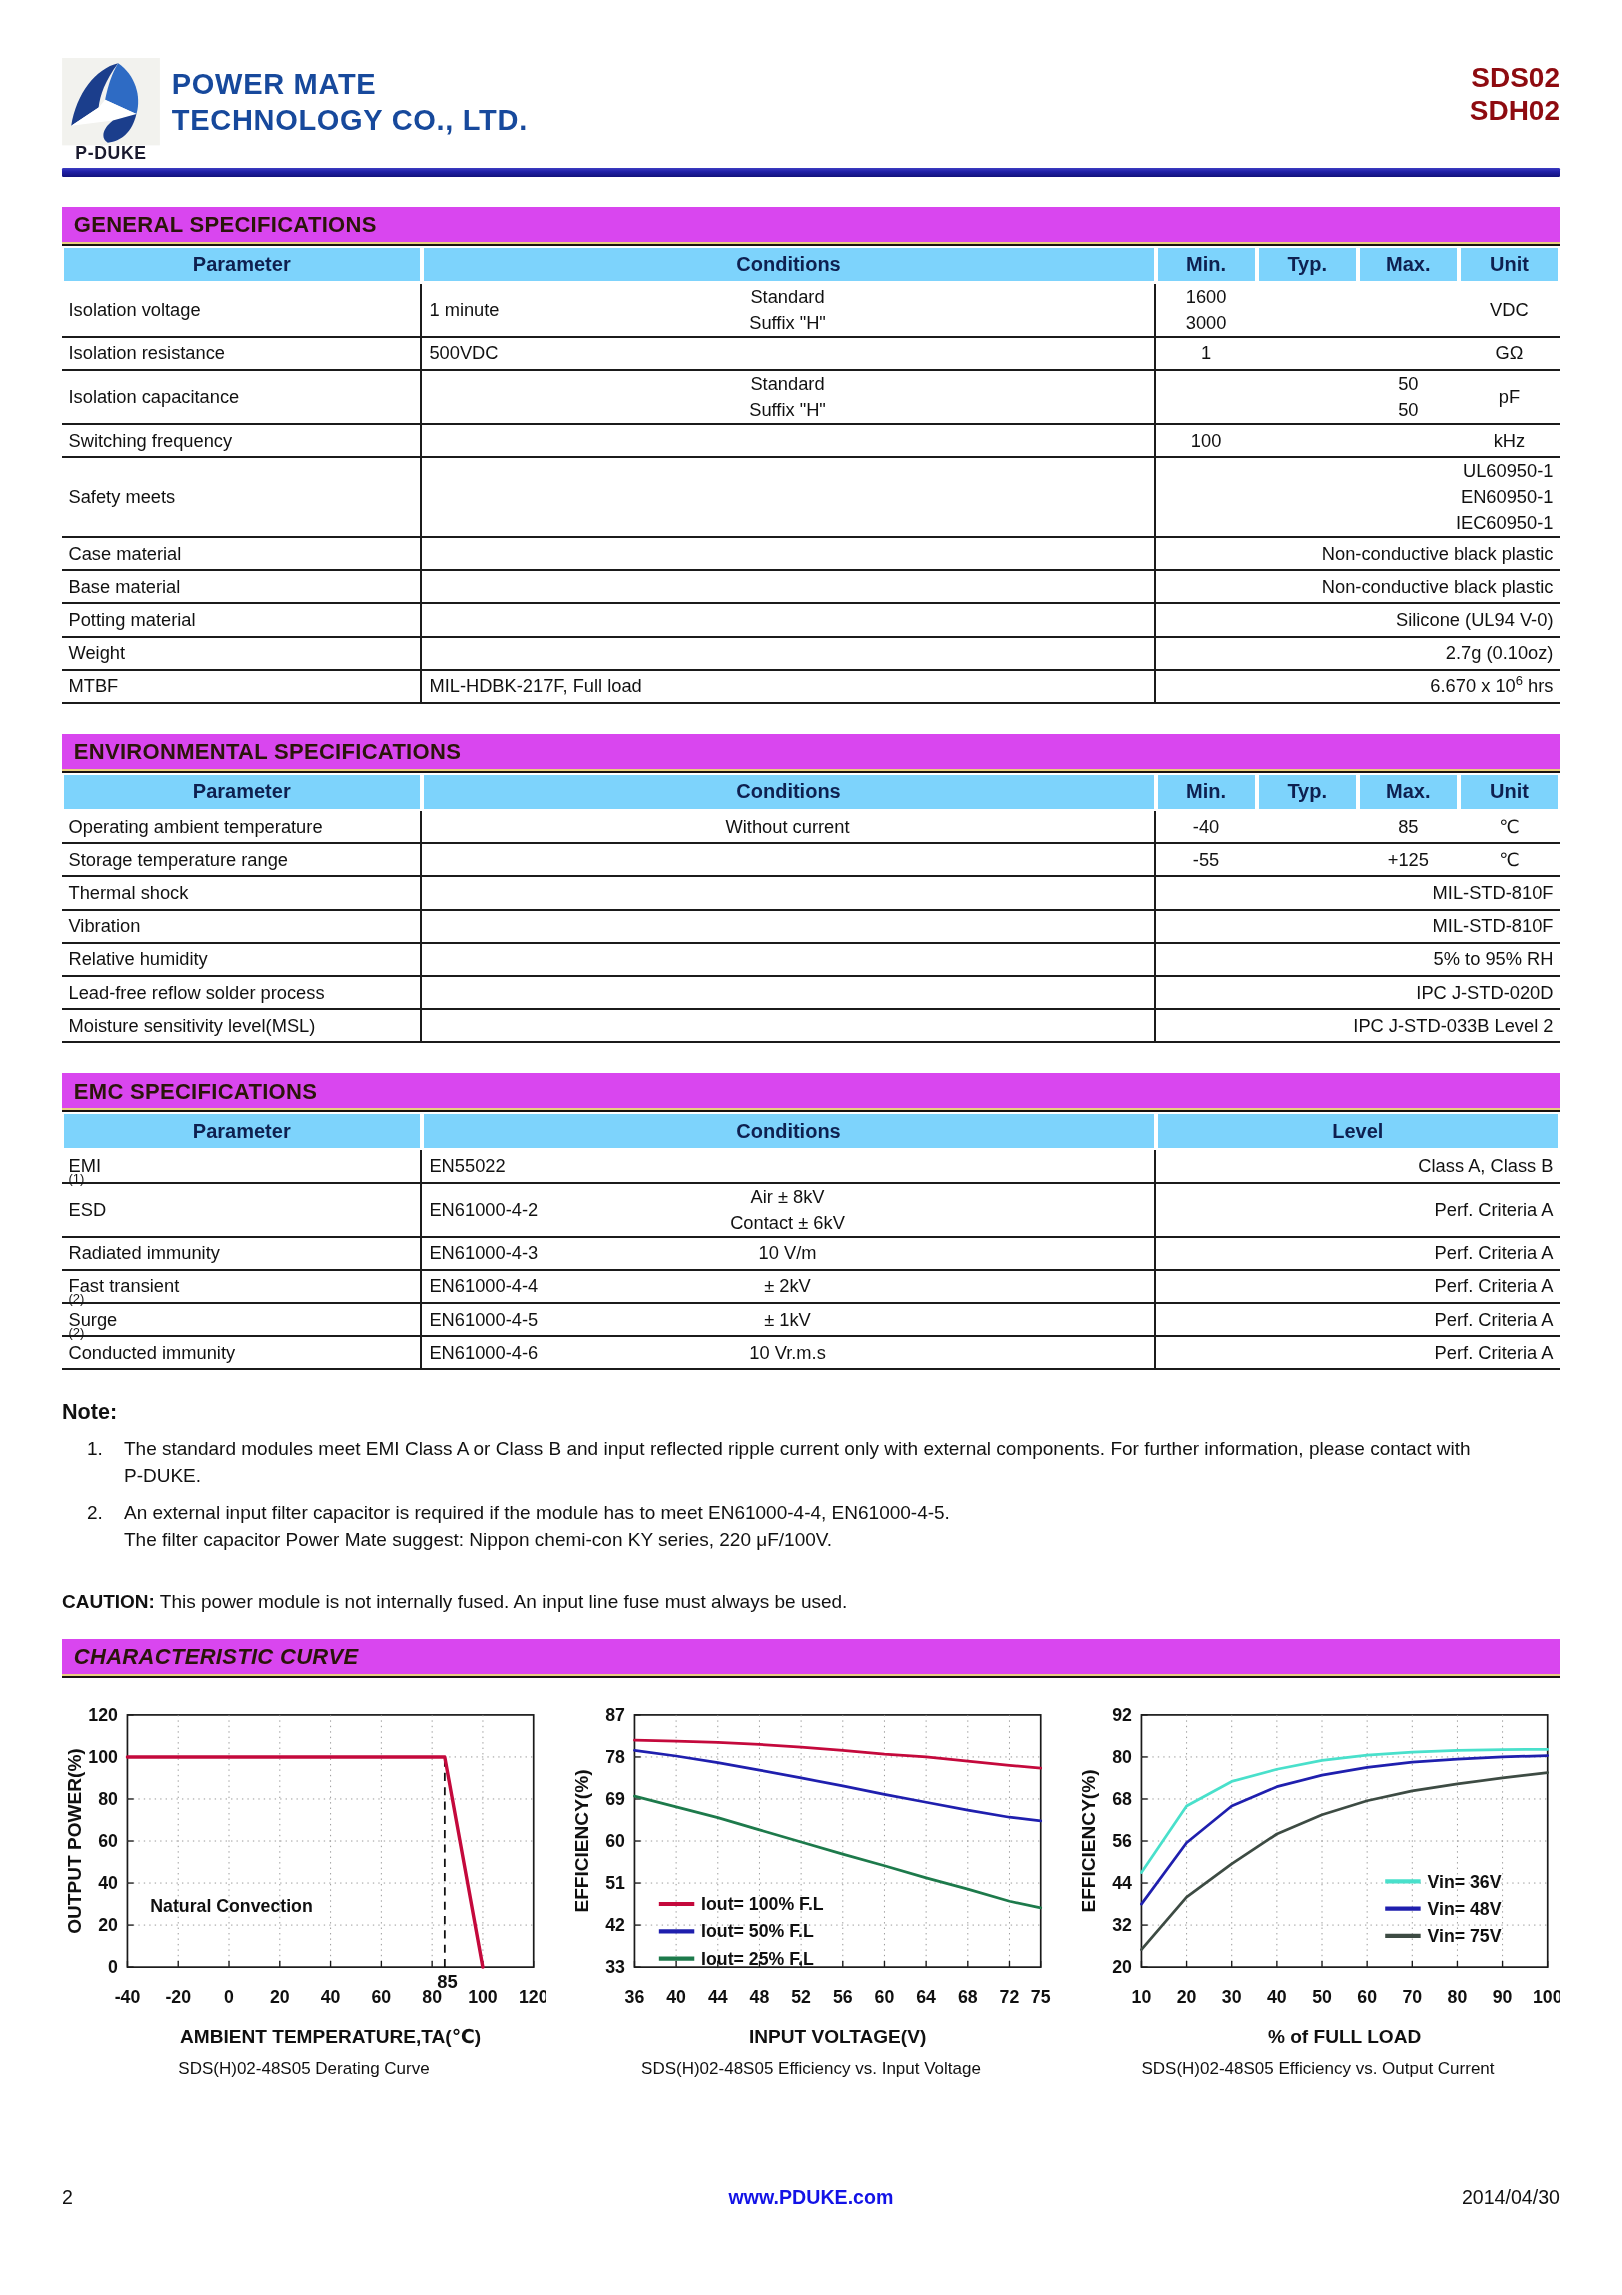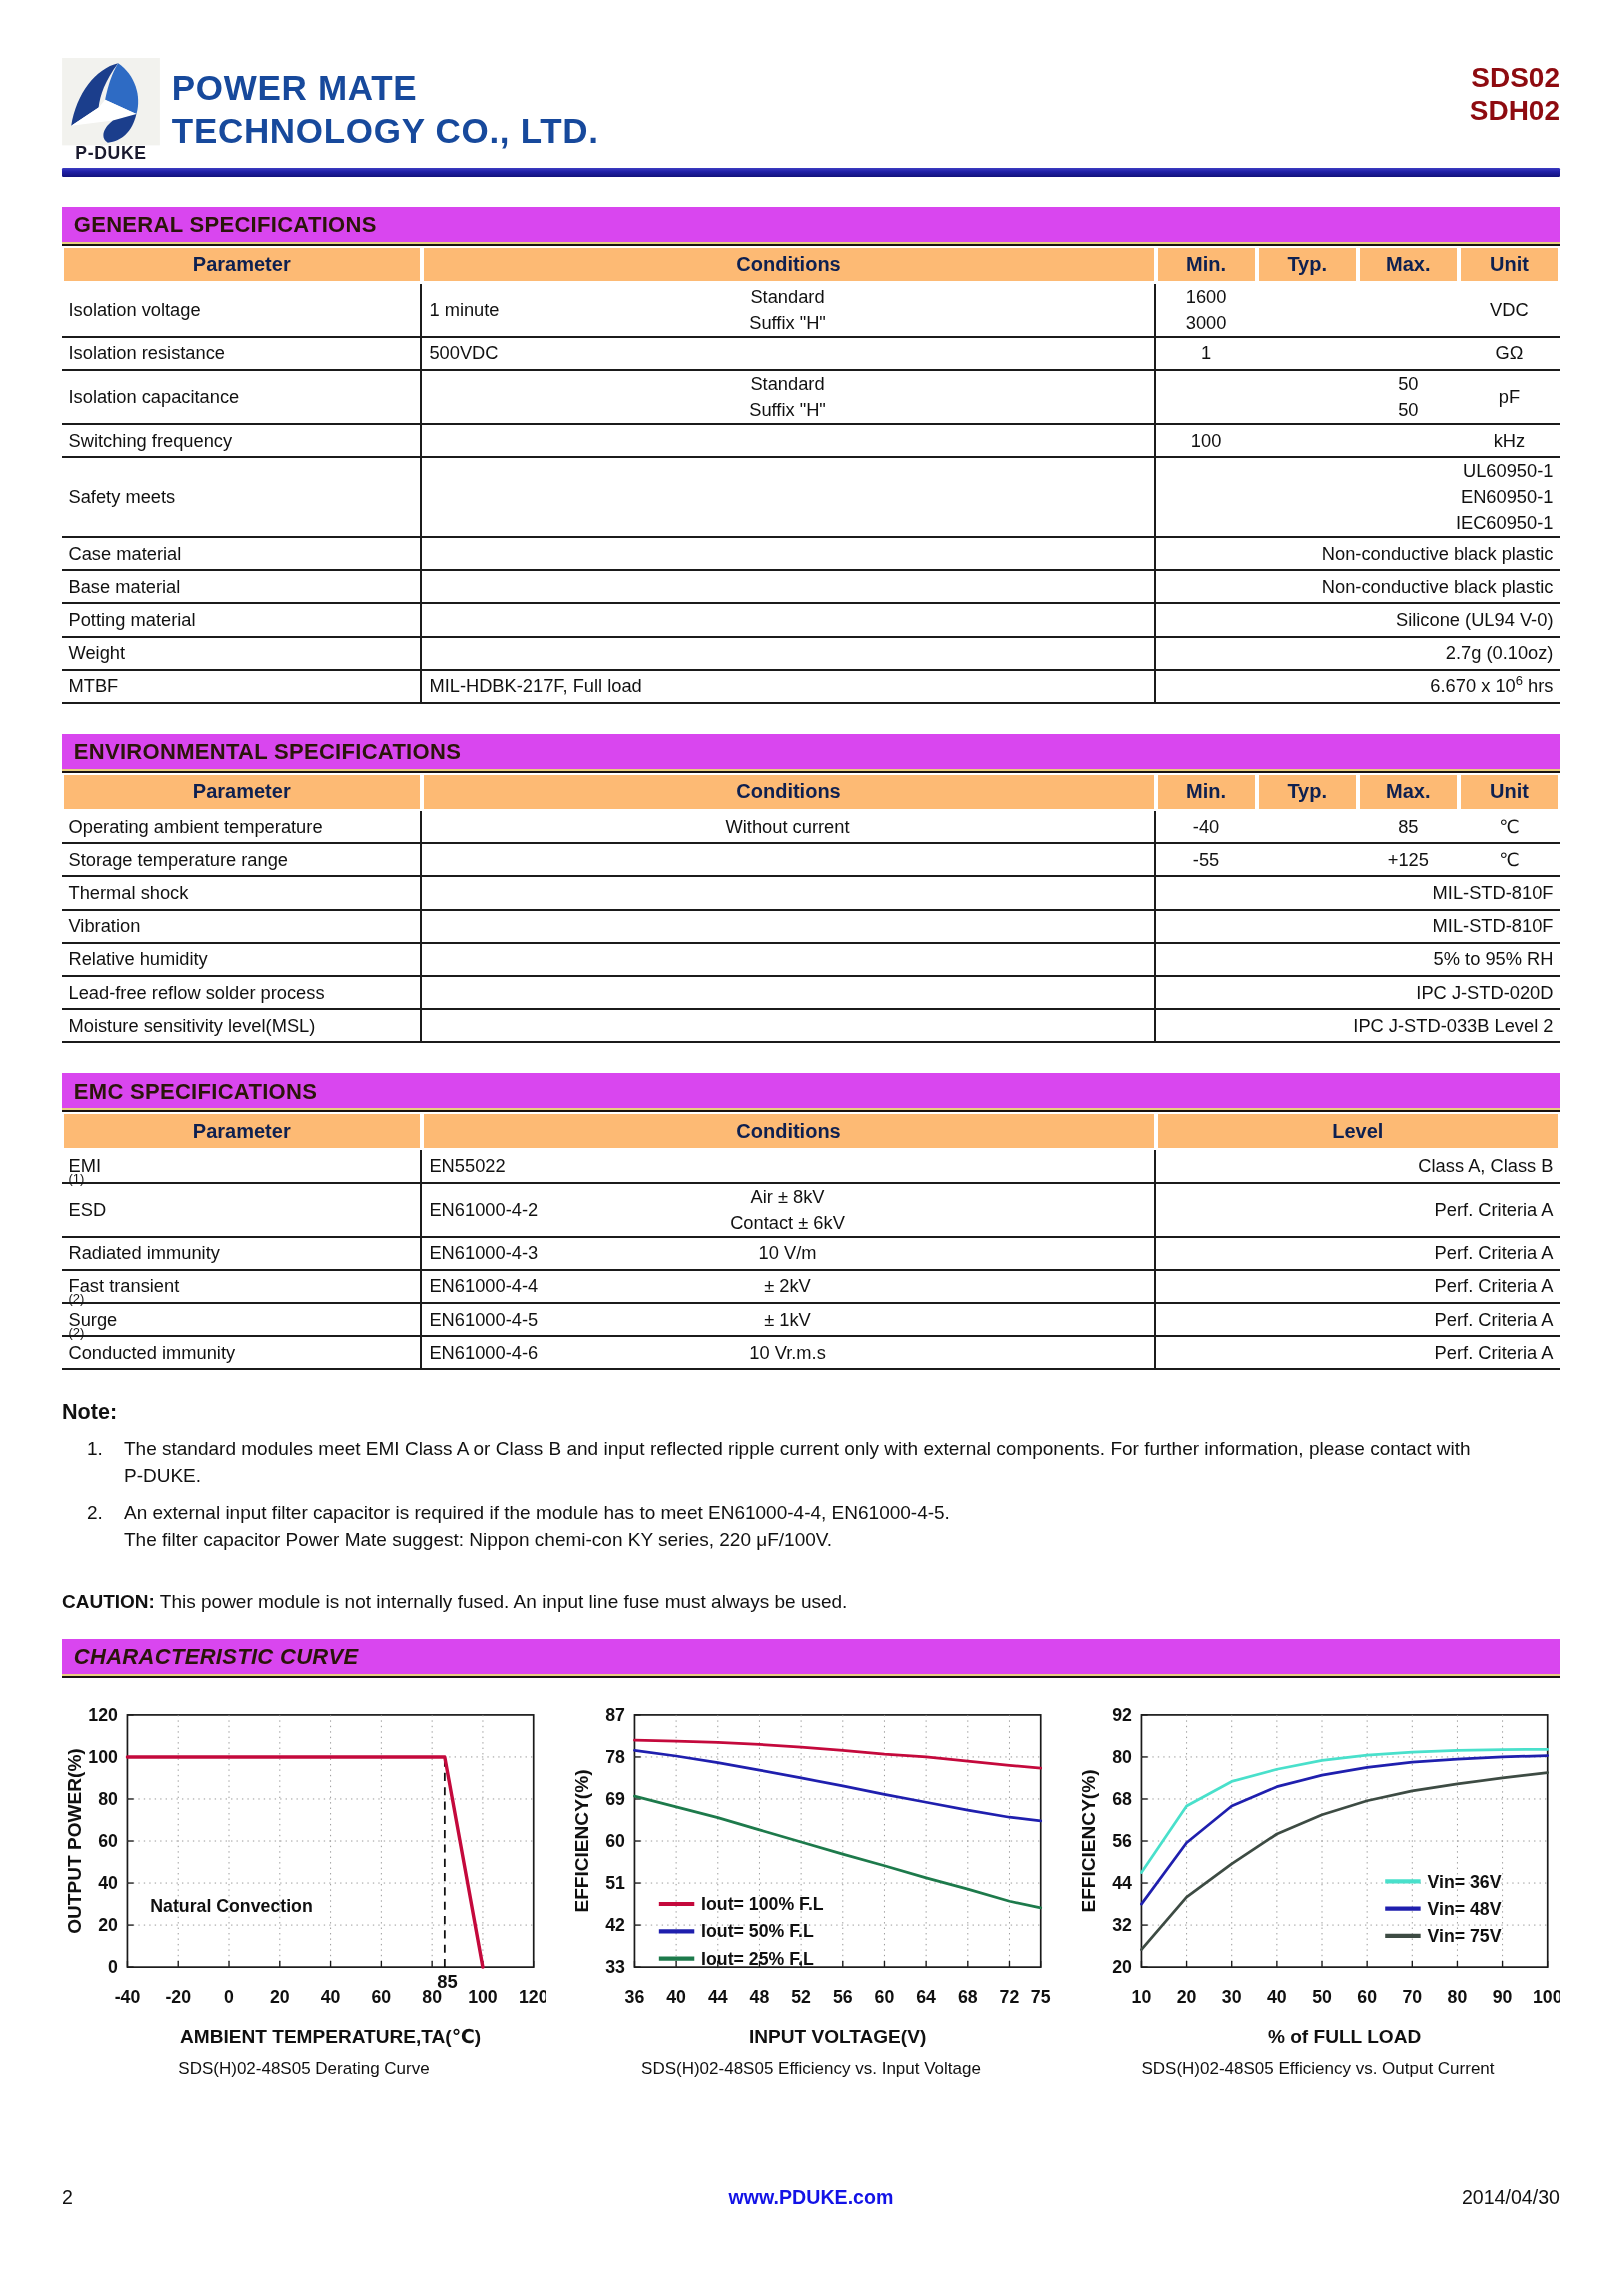--- a/index.html
+++ b/index.html
@@ -4,35 +4,35 @@
 <style>
   html,body{margin:0;padding:0;background:#e8e8e8;}
   .page{position:relative;width:1622px;height:2295px;background:#ffffff;margin:0 auto;
         font-family:"Liberation Sans","DejaVu Sans",sans-serif;color:#111;overflow:hidden;}
   .content{padding:58px 62px 0 62px;}
 
   
   .header{display:flex;justify-content:space-between;align-items:flex-start;}
   .logo-wrap{display:flex;align-items:flex-start;gap:11.8px;}
   .logo-box{width:98px;height:103px;}
-  .brand{margin-top:9.2px;font-weight:800;color:#17499c;font-size:35px;line-height:1.22;letter-spacing:0.7px;}
+  .brand{margin-top:9.2px;font-weight:800;color:#17499c;font-size:29px;line-height:1.22;letter-spacing:0.7px;}
   .model{text-align:right;font-weight:800;color:#8e0b10;font-size:28px;line-height:1.18;margin-top:2.6px;}
   .blue-bar{height:9.2px;background:linear-gradient(#3c3cc2 0%,#2121a8 40%,#12127c 100%);margin-top:6.5px;border-radius:1.3px;}
 
   
   .section-band{margin-top:30px;background:#d946ef;border-bottom:2.6px solid #191210;
                 box-shadow:inset 0 -2px 0 #e7cf7e;padding:5.2px 0 5.9px 11.8px;
                 font-size:22px;font-weight:800;color:#2a150a;letter-spacing:0.3px;}
   .section-band.tight{margin-top:26px;font-style:italic;}
 
   
   .spec-table{border-bottom:2px solid #1b1b1b;}
   .t-head{display:grid;grid-template-columns:24% 49% 6.75% 6.75% 6.75% 6.75%;padding:2px 0 2.6px 0;}
   .t-head3{display:grid;grid-template-columns:24% 49% 27%;padding:2px 0 2.6px 0;}
-  .h-cell{background:#fdba74;margin:0 2px;text-align:center;font-weight:800;font-size:20px;
+  .h-cell{background:#7dd3fc;margin:0 2px;text-align:center;font-weight:800;font-size:20px;
           color:#0e2050;padding:5.2px 0;}
   .t-row{display:grid;grid-template-columns:24% 49% 6.75% 6.75% 6.75% 6.75%;min-height:31px;}
   .t-row3{display:grid;grid-template-columns:24% 49% 27%;min-height:31px;}
   .t-row + .t-row, .t-row3 + .t-row3{border-top:2px solid #1b1b1b;}
   .cell{font-size:18.3px;line-height:26px;display:flex;flex-direction:column;justify-content:center;}
   .c-param{padding:2.6px 3.9px 2.6px 6.5px;border-right:2px solid #1b1b1b;}
   .c-cond{border-right:2px solid #1b1b1b;position:relative;align-items:center;text-align:center;}
   .cond-left{position:absolute;left:7.9px;top:50%;transform:translateY(-50%);}
   .c-mid{text-align:center;align-items:center;}
   .c-span{grid-column:3/7;text-align:right;padding-right:6.5px;align-items:flex-end;}

